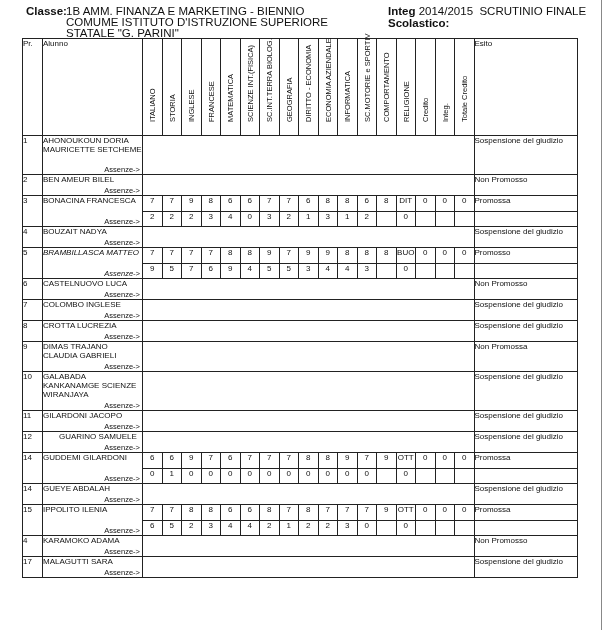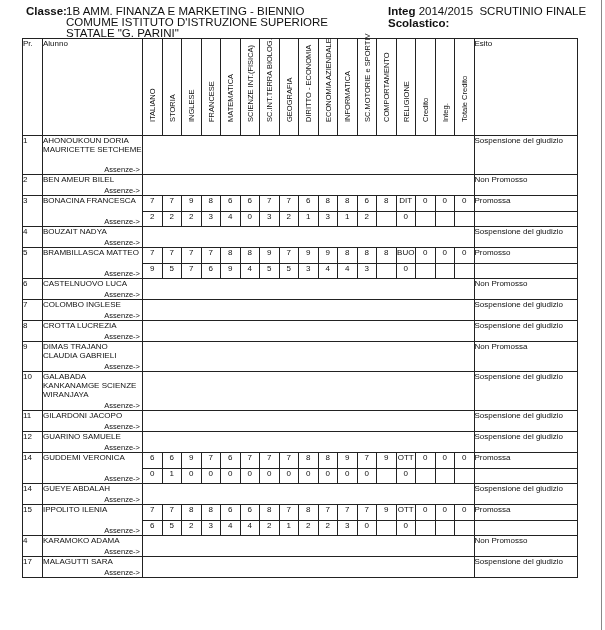--- a/index.html
+++ b/index.html
@@ -191,21 +191,21 @@
         <td class="name" rowspan="2" style="height: 20px;">
           <div>BOUZAIT NADYA</div>
           <span class="assenze">Assenze-&gt;</span>
         </td>
         <td colspan="17" rowspan="2" style="border-right: none;"></td>
         <td class="esito" rowspan="2">Sospensione del giudizio</td>
       </tr>
       <tr></tr>
       <tr>
         <td class="num" rowspan="2">5</td>
-        <td class="name" rowspan="2" style="height: 30px;">
+        <td class="name" rowspan="2" style="height: 30px; font-style: italic;">
           <div>BRAMBILLASCA MATTEO</div>
           <span class="assenze">Assenze-&gt;</span>
         </td>
         <td class="g" style="height: 14px;">7</td>
         <td class="g" style="height: 14px;">7</td>
         <td class="g" style="height: 14px;">7</td>
         <td class="g" style="height: 14px;">7</td>
         <td class="g" style="height: 14px;">8</td>
         <td class="g" style="height: 14px;">8</td>
         <td class="g" style="height: 14px;">9</td>
@@ -296,32 +296,32 @@
         <td class="name" rowspan="2" style="height: 20px;">
           <div>GILARDONI JACOPO</div>
           <span class="assenze">Assenze-&gt;</span>
         </td>
         <td colspan="17" rowspan="2" style="border-right: none;"></td>
         <td class="esito" rowspan="2">Sospensione del giudizio</td>
       </tr>
       <tr></tr>
       <tr>
         <td class="num" rowspan="2">12</td>
-        <td class="name" rowspan="2" style="height: 20px;">
+        <td class="name" rowspan="2" style="height: 20px; padding-left: 16px;">
           <div>GUARINO SAMUELE</div>
           <span class="assenze">Assenze-&gt;</span>
         </td>
         <td colspan="17" rowspan="2" style="border-right: none;"></td>
         <td class="esito" rowspan="2">Sospensione del giudizio</td>
       </tr>
       <tr></tr>
       <tr>
         <td class="num" rowspan="2">14</td>
         <td class="name" rowspan="2" style="height: 30px;">
-          <div>GUDDEMI VERONICA</div>
+          <div>GUDDEMI GILARDONI</div>
           <span class="assenze">Assenze-&gt;</span>
         </td>
         <td class="g" style="height: 14px;">6</td>
         <td class="g" style="height: 14px;">6</td>
         <td class="g" style="height: 14px;">9</td>
         <td class="g" style="height: 14px;">7</td>
         <td class="g" style="height: 14px;">6</td>
         <td class="g" style="height: 14px;">7</td>
         <td class="g" style="height: 14px;">7</td>
         <td class="g" style="height: 14px;">7</td>

